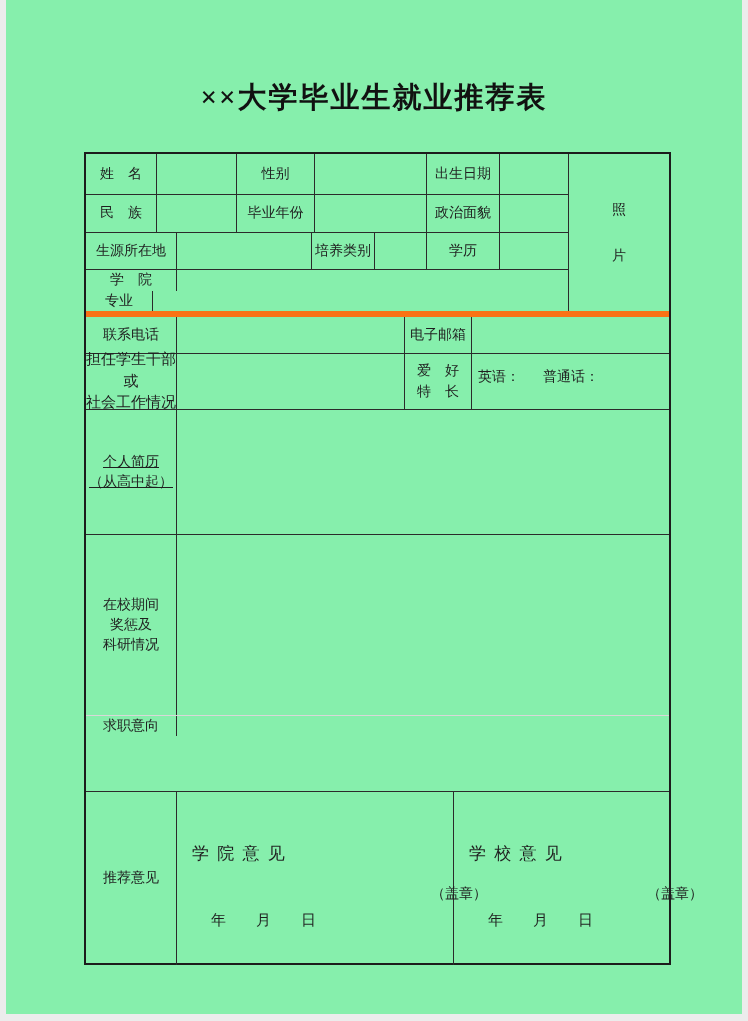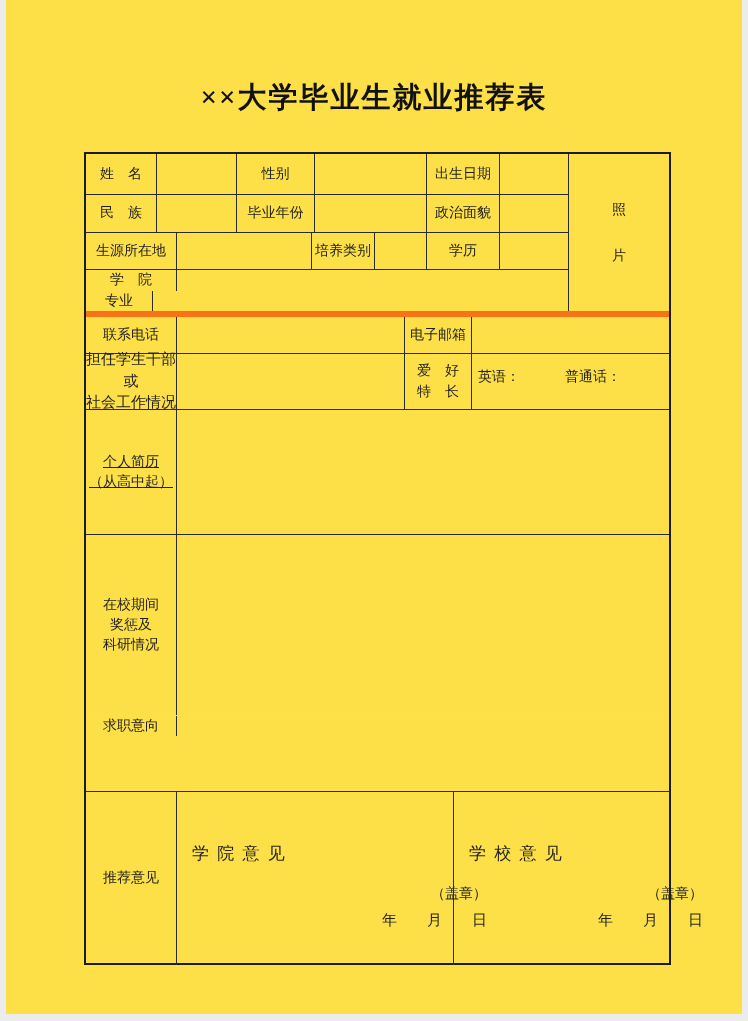--- a/index.html
+++ b/index.html
@@ -5,21 +5,21 @@
   * { box-sizing: border-box; margin: 0; padding: 0; }
   body {
     background: #ececec;
     font-family: "Liberation Serif", "DejaVu Serif", serif;
     color: #1f1f1f;
   }
   .page {
     width: 736px;
     height: 1014px;
     margin: 0 auto;
-    background: #fde047;
+    background: #86efac;
     position: relative;
   }
   .title {
     padding-top: 78px;
     text-align: center;
     font-size: 29px;
     font-weight: bold;
     letter-spacing: 2px;
     color: #111;
   }
@@ -51,25 +51,25 @@
   .secA-left .row:last-child { border-bottom: none; flex-direction: column; }
   .photo-cell {
     flex: 1; display: flex; flex-direction: column;
     align-items: center; justify-content: center; gap: 28px;
   }
   .r1 { height: 44px; } .r2 { height: 42px; } .r3 { height: 40px; } .r4 { flex: 1; }
   .r5 { height: 37px; } .r6 { height: 56px; } .r7 { height: 125px; text-decoration: underline; }
   .r8 { height: 181px; border-bottom: 1px solid #d8d8d8; }  
   .r9 { height: 76px; flex-direction: column; } .r10 { flex: 1; height: 173px; }
   .small-label { font-size: 15px; }
-  .lang-cell { justify-content: flex-start; align-items: flex-start; padding: 13px 0 0 6px; gap: 45px; }
+  .lang-cell { justify-content: flex-start; align-items: flex-start; padding: 13px 0 0 6px; gap: 23px; }
   .opinion { flex-direction: column; align-items: stretch; justify-content: flex-start; }
   .op-title { margin-top: 50px; padding-left: 15px; font-size: 17px; letter-spacing: 2px; text-align: left; }
   .op-seal  { margin-top: 17px; text-align: right; transform: translateX(34px); }
-  .op-date  { margin-top: 6px;  text-align: right; transform: translateX(34px); font-size: 15px; }
+  .op-date  { margin-top: 6px;  text-align: left; transform: translateX(34px); font-size: 15px; }
 </style>
 </head>
 <body>
 
 <div class="page">
 
   <h1 class="title">××大学毕业生就业推荐表</h1>
 
   <div class="formtable">
 

